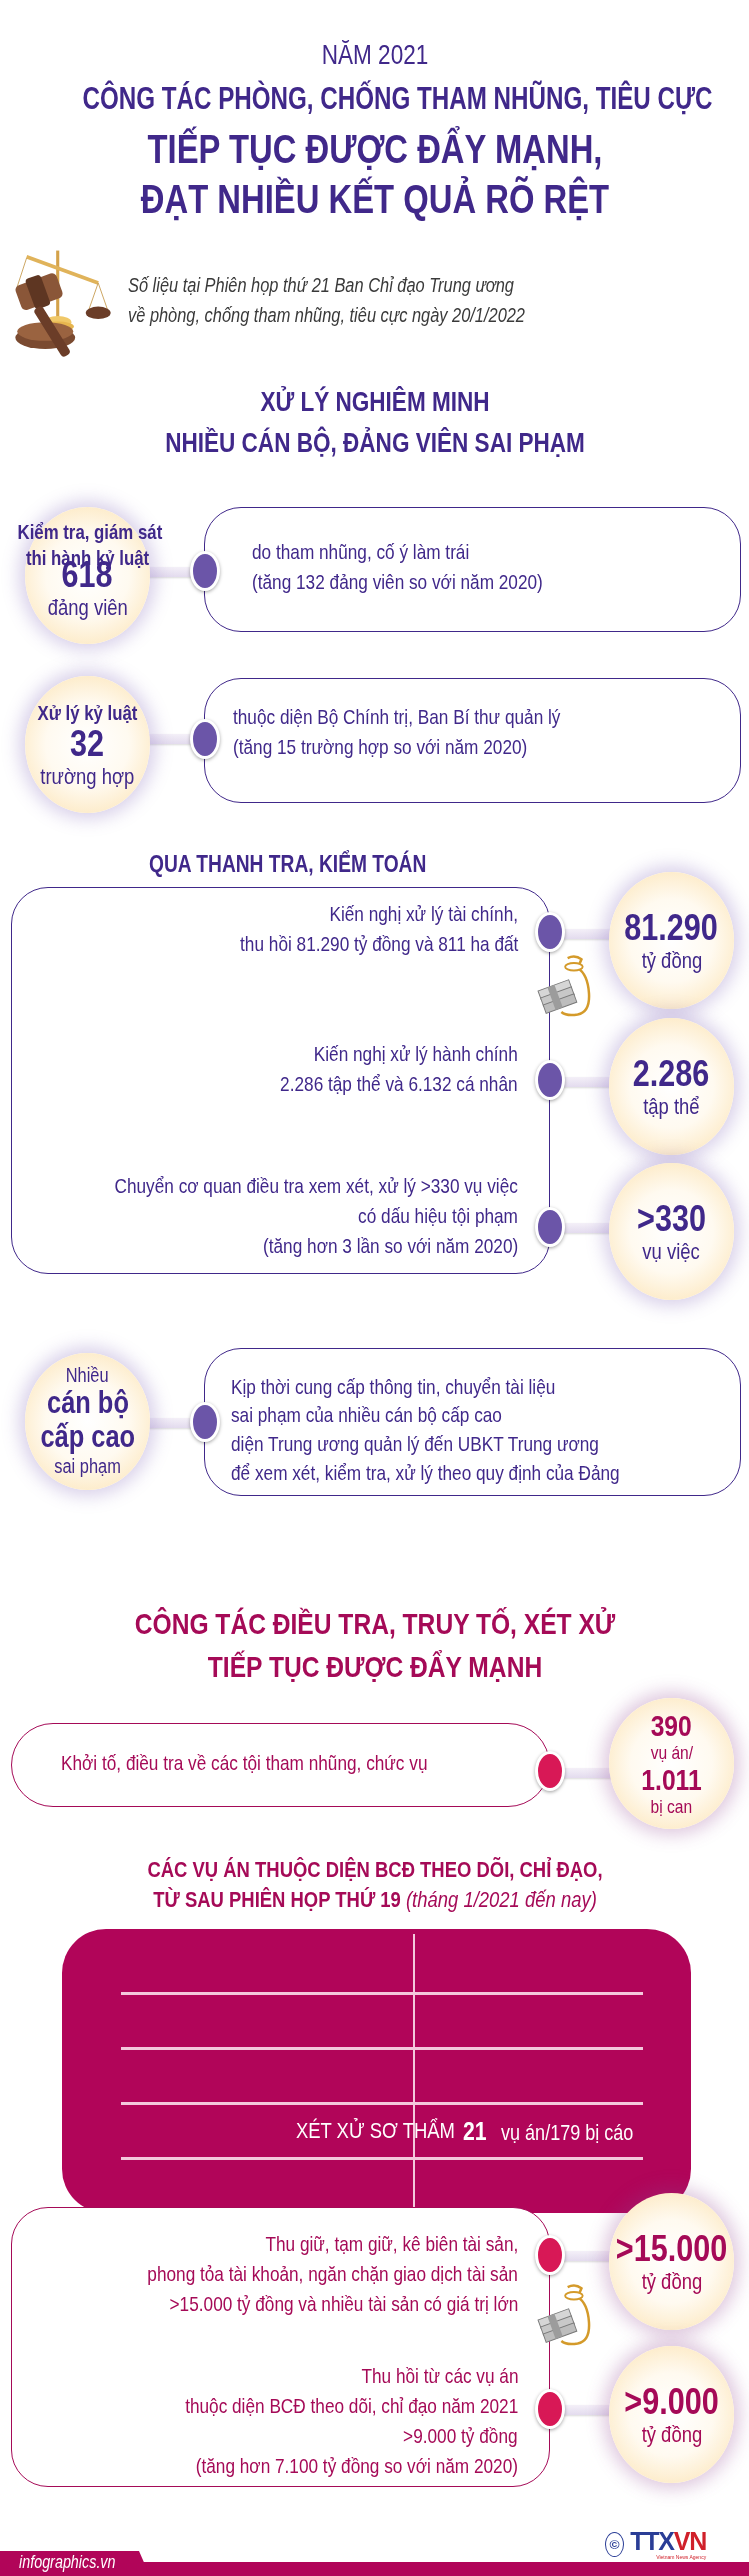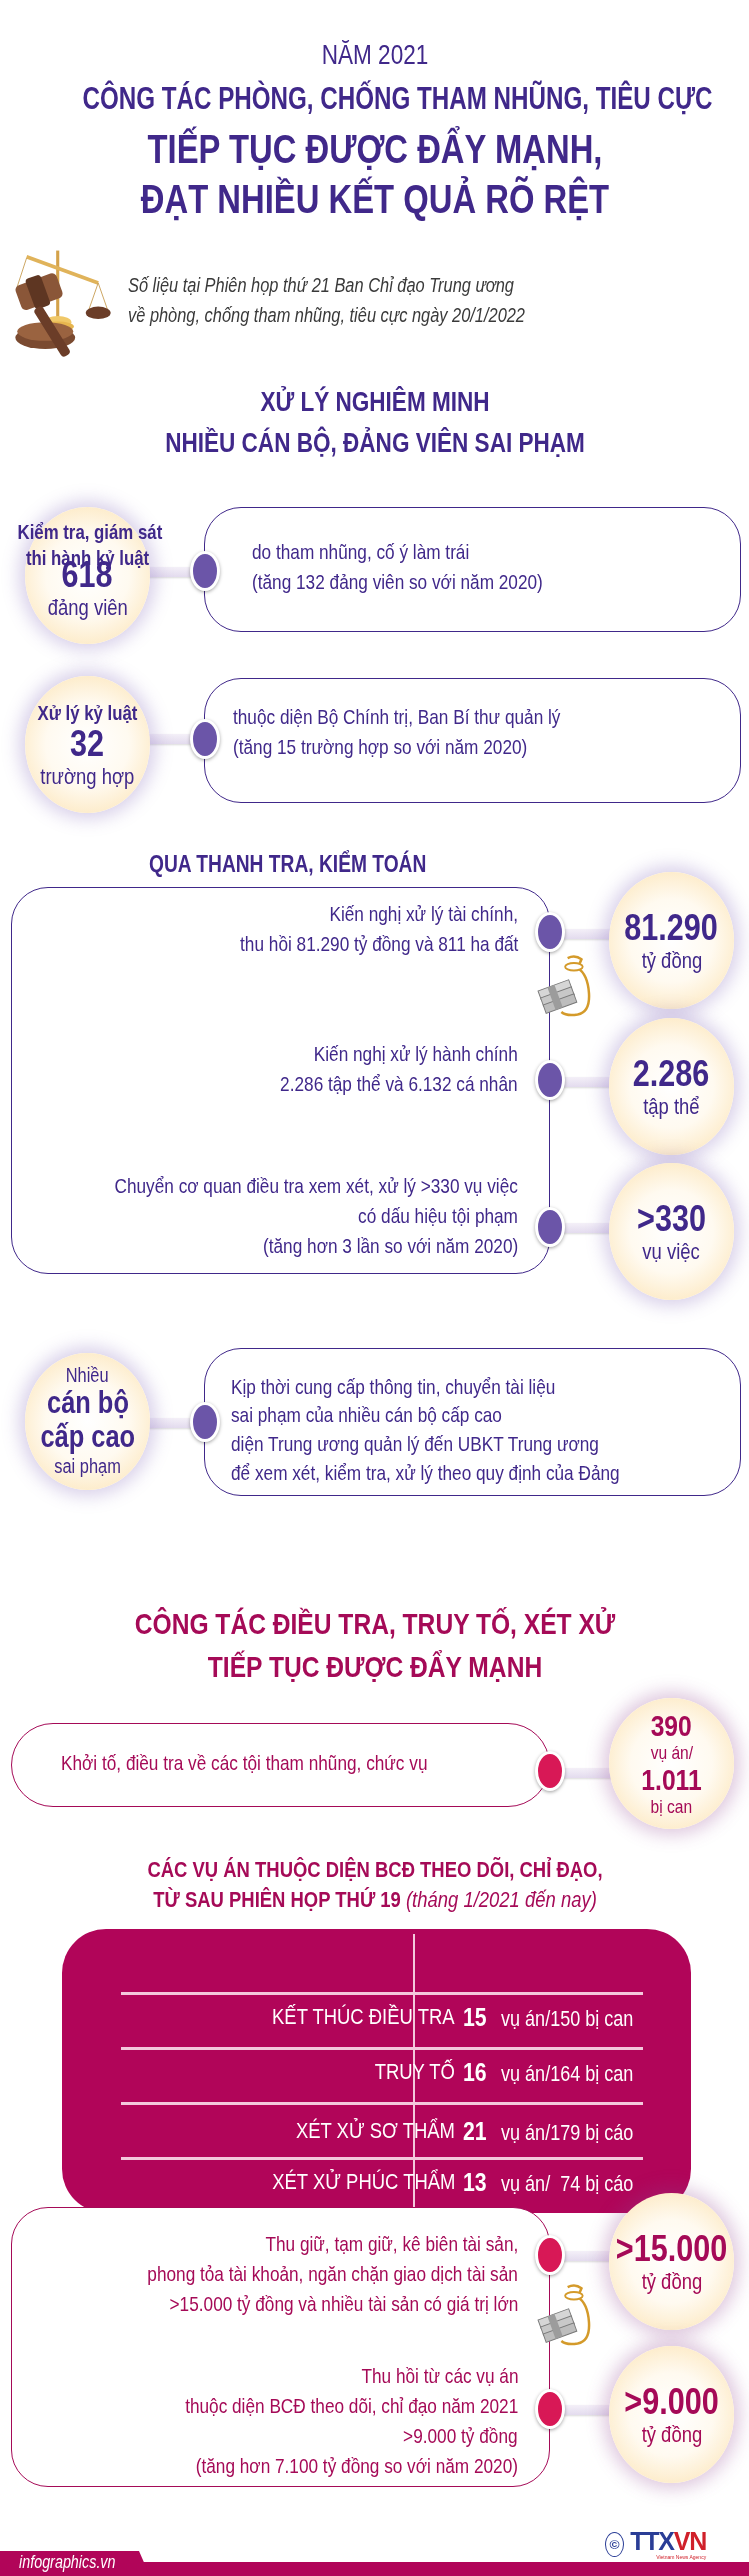--- a/index.html
+++ b/index.html
@@ -202,43 +202,28 @@
 
 <div class="abs center magenta" style="left:0; top:1857px; width:750px; font-size:22.5px; font-weight:700; transform:scaleX(0.82);">CÁC VỤ ÁN THUỘC DIỆN BCĐ THEO DÕI, CHỈ ĐẠO,</div>
 <div class="abs center magenta" style="left:0; top:1887px; width:750px; font-size:22.5px; transform:scaleX(0.82); white-space:nowrap;">
   <span style="font-weight:700;">TỪ SAU PHIÊN HỌP THỨ 19</span>
   <span style="font-style:italic;">(tháng 1/2021 đến nay)</span>
 </div>
 
 <div class="abs tbl">
   <div class="tbl-vline"></div>
   <div class="tbl-line" style="top:63px;"></div>
-  <div class="tbl-row" style="top:69px;">
-    <span class="lbl">KẾT THÚC ĐIỀU TRA</span>
-    <span class="num">15</span>
-    <span class="val">vụ án/150 bị can</span>
-  </div>
   <div class="tbl-line" style="top:118px;"></div>
-  <div class="tbl-row" style="top:124px;">
-    <span class="lbl">TRUY TỐ</span>
-    <span class="num">16</span>
-    <span class="val">vụ án/164 bị can</span>
-  </div>
   <div class="tbl-line" style="top:173px;"></div>
   <div class="tbl-row" style="top:183px;">
     <span class="lbl">XÉT XỬ SƠ THẨM</span>
     <span class="num">21</span>
     <span class="val">vụ án/179 bị cáo</span>
   </div>
   <div class="tbl-line" style="top:228px;"></div>
-  <div class="tbl-row" style="top:234px;">
-    <span class="lbl">XÉT XỬ PHÚC THẨM</span>
-    <span class="num">13</span>
-    <span class="val">vụ án/  74 bị cáo</span>
-  </div>
 </div>
 
 <div class="abs box mag" style="left:11.2px; top:2207px; width:539px; height:280px; border-radius:37px;"></div>
 
 <div class="abs box-text r magenta" style="right:232px; top:2230px;">Thu giữ, tạm giữ, kê biên tài sản,</div>
 <div class="abs box-text r magenta" style="right:232px; top:2260px;">phong tỏa tài khoản, ngăn chặn giao dịch tài sản</div>
 <div class="abs box-text r magenta" style="right:232px; top:2290px;">&gt;15.000 tỷ đồng và nhiều tài sản có giá trị lớn</div>
 
 <div class="abs box-text r magenta" style="right:232px; top:2362px;">Thu hồi từ các vụ án</div>
 <div class="abs box-text r magenta" style="right:232px; top:2392px;">thuộc diện BCĐ theo dõi, chỉ đạo năm 2021</div>

